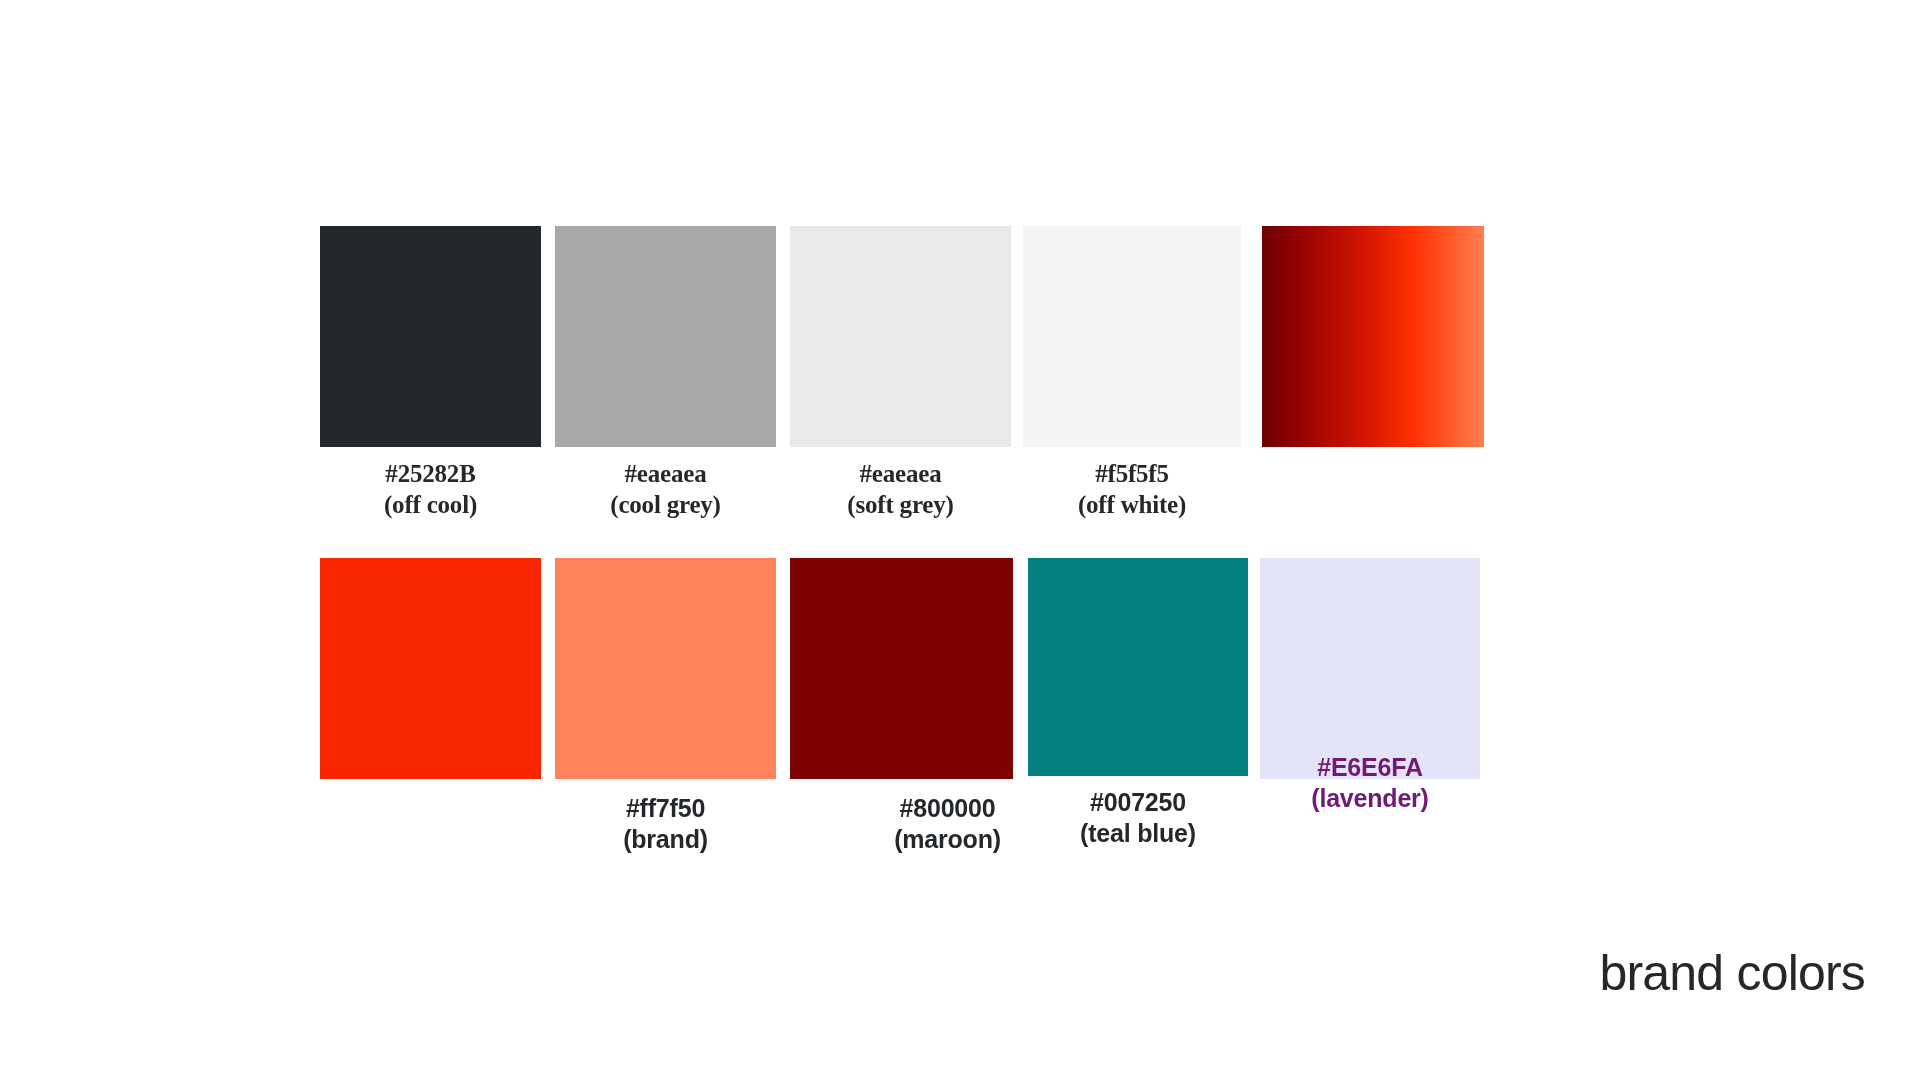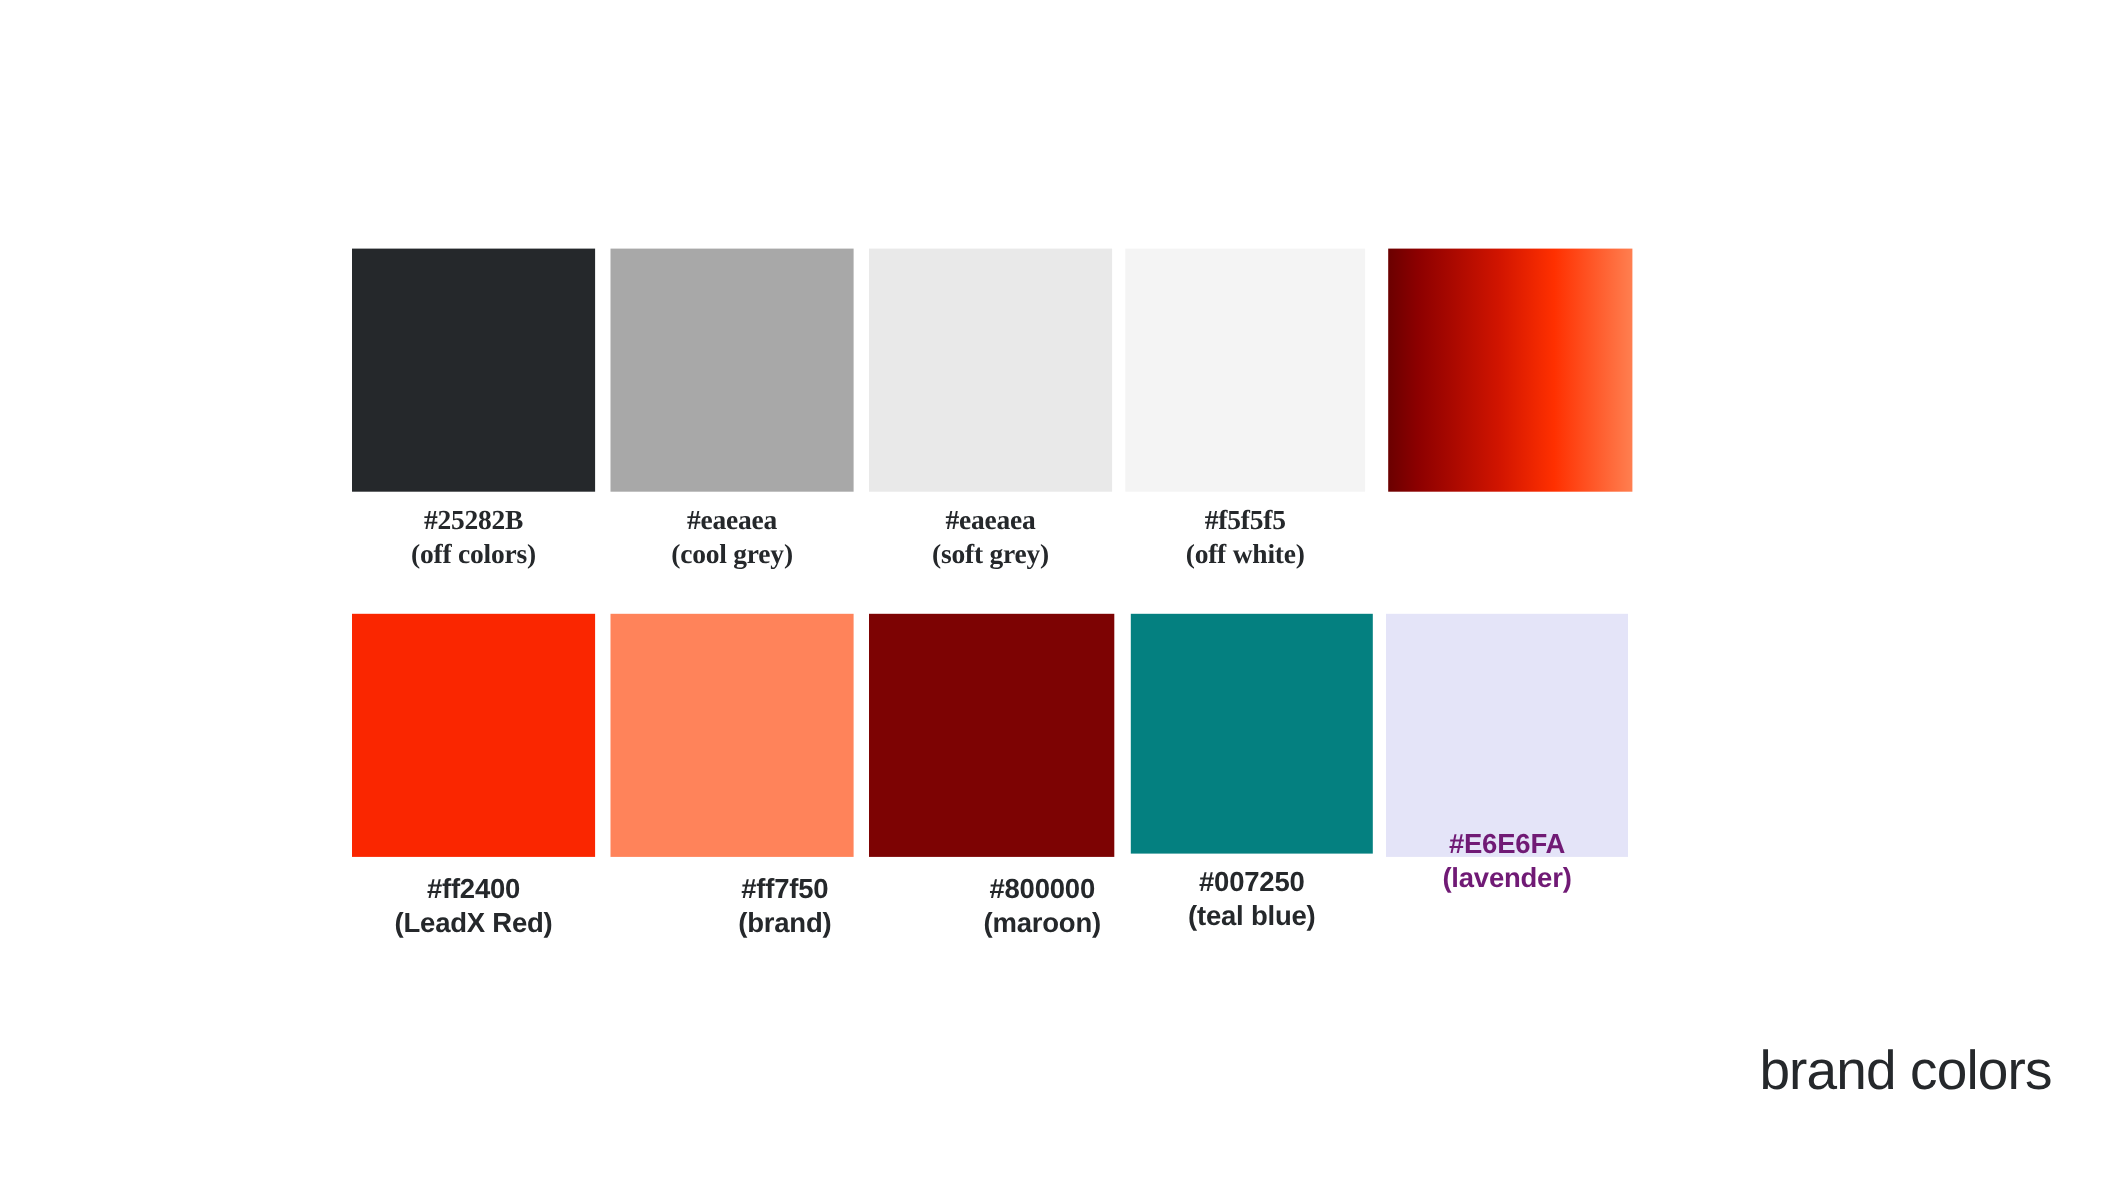--- a/index.html
+++ b/index.html
@@ -66,21 +66,21 @@
 </head>
 <body style="background: rgb(255, 255, 255);">
 
 <div id="palette-board">
     <div style="position: absolute; inset: 0px; font-family: Liberation Serif, serif;">
       <div class="swatch-cell" style="left: 320px; top: 226px; width: 221px; height: 221px;">
         <div class="swatch-chip" style="background-color: rgb(37, 40, 43);"></div>
       </div>
       <div class="swatch-caption" style="left: 430.5px; top: 458px; color: rgb(37, 40, 43);">
         <span class="caption-hex">#25282B</span>
-        <span class="caption-name">(off colors)</span>
+        <span class="caption-name">(off cool)</span>
       </div>
       <div class="swatch-cell" style="left: 555px; top: 226px; width: 221px; height: 221px;">
         <div class="swatch-chip" style="background-color: rgb(168, 168, 168);"></div>
       </div>
       <div class="swatch-caption" style="left: 665.5px; top: 458px; color: rgb(37, 40, 43);">
         <span class="caption-hex">#eaeaea</span>
         <span class="caption-name">(cool grey)</span>
       </div>
       <div class="swatch-cell" style="left: 790px; top: 226px; width: 221px; height: 221px;">
         <div class="swatch-chip" style="background-color: rgb(233, 233, 233);"></div>
@@ -97,28 +97,24 @@
         <span class="caption-name">(off white)</span>
       </div>
       <div class="swatch-cell" style="left: 1262px; top: 226px; width: 222px; height: 221px;">
         <div class="swatch-chip" style="background-image: linear-gradient(90deg, rgb(107, 0, 0) 0%, rgb(140, 0, 0) 12%, rgb(208, 20, 0) 45%, rgb(255, 48, 0) 68%, rgb(255, 127, 80) 100%);"></div>
       </div>
     </div>
     <div style="position: absolute; inset: 0px;">
       <div class="swatch-cell" style="left: 320px; top: 558px; width: 221px; height: 221px;">
         <div class="swatch-chip" style="background-color: rgb(250, 38, 0);"></div>
       </div>
-      <div class="swatch-caption" style="left: 430.5px; top: 793px; color: rgb(37, 40, 43);">
-        <span class="caption-hex">#ff2400</span>
-        <span class="caption-name">(LeadX Red)</span>
-      </div>
       <div class="swatch-cell" style="left: 555px; top: 558px; width: 221px; height: 221px;">
         <div class="swatch-chip" style="background-color: rgb(255, 131, 90);"></div>
       </div>
-      <div class="swatch-caption" style="left: 665.5px; top: 793px; color: rgb(37, 40, 43); margin-left: 48px;">
+      <div class="swatch-caption" style="left: 665.5px; top: 793px; color: rgb(37, 40, 43);">
         <span class="caption-hex">#ff7f50</span>
         <span class="caption-name">(brand)</span>
       </div>
       <div class="swatch-cell" style="left: 790px; top: 558px; width: 223px; height: 221px;">
         <div class="swatch-chip" style="background-color: rgb(125, 3, 3);"></div>
       </div>
       <div class="swatch-caption" style="left: 901.5px; top: 793px; color: rgb(37, 40, 43); margin-left: 46px;">
         <span class="caption-hex">#800000</span>
         <span class="caption-name">(maroon)</span>
       </div>

